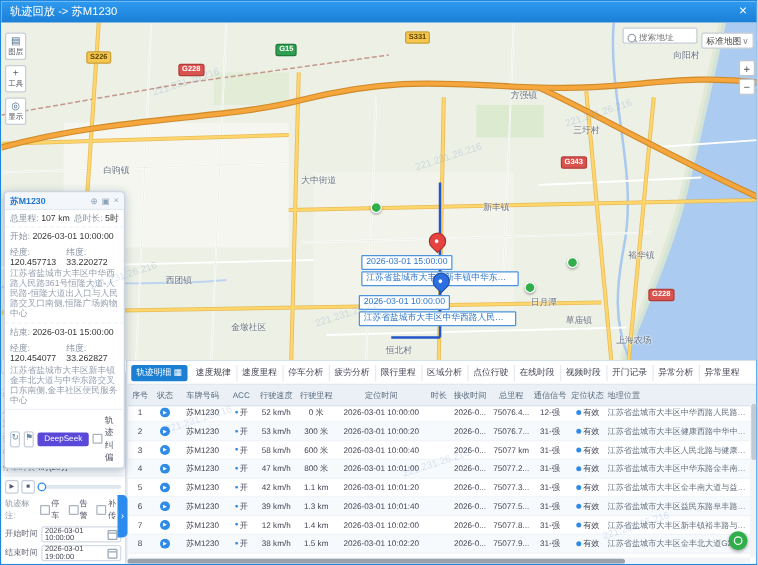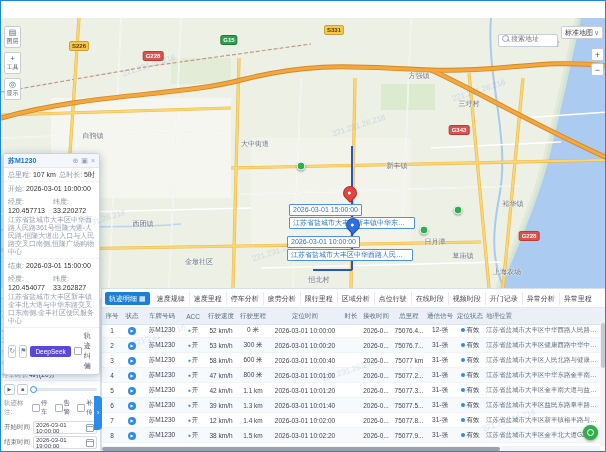--- a/index.html
+++ b/index.html
@@ -17,21 +17,21 @@
   .shield.expy{background:#2e9e4f;color:#fff;border:1px solid #1f7a3a;}
   .shield.nat{background:#d9534f;color:#fff;border:1px solid #b43c38;}
   .shield.prov{background:#f6c64f;color:#5a4500;border:1px solid #caa13a;}
   .stopmk{position:absolute;width:7px;height:7px;border-radius:50%;background:#2fae4a;border:1px solid #fff;box-shadow:0 1px 2px rgba(0,0,0,.35);transform:translate(-50%,-50%);z-index:3;}
   .pin{position:absolute;width:12px;height:12px;border-radius:50% 50% 50% 0;transform:translate(-50%,-100%) rotate(-45deg);border:1px solid rgba(0,0,0,.25);z-index:5;}
   .pin::after{content:"";position:absolute;left:3.5px;top:3.5px;width:3.5px;height:3.5px;border-radius:50%;background:#fff;}
   .pin.red{background:#e64340;}
   .pin.blue{background:#2d6fe0;}
   .tip{position:absolute;z-index:4;font-size:7px;color:#2f76c8;}
   .tip .line{background:#fff;border:1px solid #4b94e0;border-radius:1px;padding:0 3px;line-height:10px;white-space:nowrap;max-width:118px;overflow:hidden;text-overflow:ellipsis;margin-bottom:1px;width:max-content;}
-  .mapsearch{position:absolute;left:497px;top:16px;width:60px;height:13px;background:#fff;border:1px solid #c7ced6;border-radius:2px;display:flex;align-items:flex-start;gap:2px;padding:0 3px;box-sizing:border-box;z-index:6;}
+  .mapsearch{position:absolute;left:497px;top:4px;width:60px;height:13px;background:#fff;border:1px solid #c7ced6;border-radius:2px;display:flex;align-items:flex-end;gap:2px;padding:0 3px;box-sizing:border-box;z-index:6;}
   .mapsearch input{border:none;outline:none;width:100%;font-size:7px;color:#666;padding:0;background:transparent;font-family:"Liberation Sans",sans-serif;}
   .mgf{width:5px;height:5px;border:1px solid #9aa3ad;border-radius:50%;position:relative;flex:none;}
   .mgf::after{content:"";position:absolute;left:4px;top:4px;width:3px;height:1px;background:#9aa3ad;transform:rotate(45deg);}
   .maplayer{position:absolute;left:560px;top:8px;width:42px;height:13px;background:#fff;border:1px solid #c7ced6;border-radius:2px;font-size:7px;color:#444;display:flex;align-items:center;justify-content:space-between;padding:0 3px;box-sizing:border-box;z-index:6;}
   .zoombtn{position:absolute;left:590px;width:13px;height:13px;background:#fff;border:1px solid #c0c7cf;border-radius:2px;text-align:center;line-height:12px;font-size:9px;color:#555;box-sizing:border-box;z-index:6;}
   .tool{position:absolute;left:3px;width:17px;background:#fff;border:1px solid #c7ced6;border-radius:2px;text-align:center;font-size:6px;color:#556;padding:1px 0;box-sizing:border-box;z-index:6;}
   .tool .ti{display:block;font-size:8px;line-height:9px;color:#468;}
 
   
   .wm{position:absolute;font-size:8px;color:rgba(80,125,190,.20);transform:rotate(-18deg);white-space:nowrap;z-index:22;pointer-events:none;}
@@ -95,20 +95,24 @@
   .hscroll{position:absolute;left:0;right:5px;bottom:0;height:5px;background:#f2f4f7;}
   .hthumb{height:4px;margin-top:0.5px;width:80%;background:#99a1ac;border-radius:2px;}
   .fab{position:absolute;right:7px;bottom:11px;width:15px;height:15px;border-radius:50%;background:#2fae4a;box-shadow:0 1px 3px rgba(0,0,0,.4);z-index:14;display:flex;align-items:center;justify-content:center;cursor:pointer;}
   .fab span{width:7px;height:7px;border:1.5px solid #fff;border-radius:50%;box-sizing:border-box;}
 </style>
 </head>
 <body>
 
 <div id="app">
 
+  <div class="titlebar">
+    <span>轨迹回放 -&gt; 苏M1230</span>
+    <span class="close">×</span>
+  </div>
 
   <div id="map">
     <svg width="606" height="270" viewBox="0 0 606 270">
       <rect x="0" y="0" width="606" height="270" fill="#ecf0e5"></rect>
       <rect x="50" y="80" width="180" height="100" fill="#f4f6ef"></rect>
       <rect x="250" y="120" width="160" height="110" fill="#f2f4ec"></rect>
       <rect x="28" y="196" width="44" height="32" fill="#dcead0"></rect>
       <rect x="380" y="66" width="54" height="26" fill="#dcead0"></rect>
       <rect x="170" y="40" width="60" height="26" fill="#e2ecd6"></rect>
 

